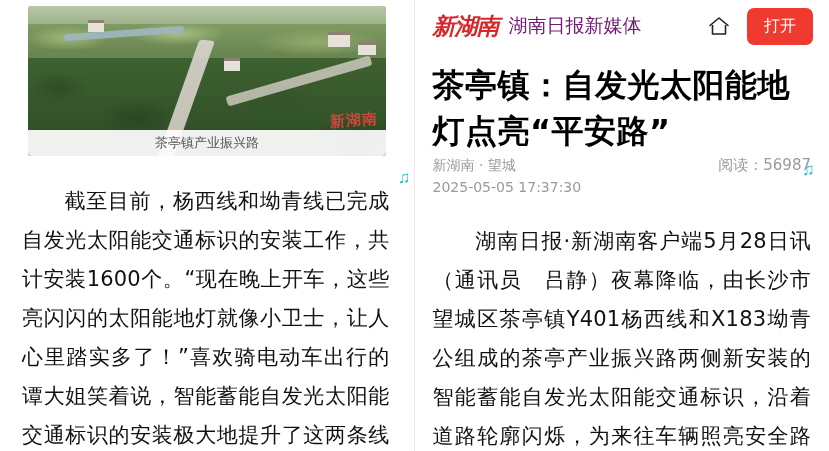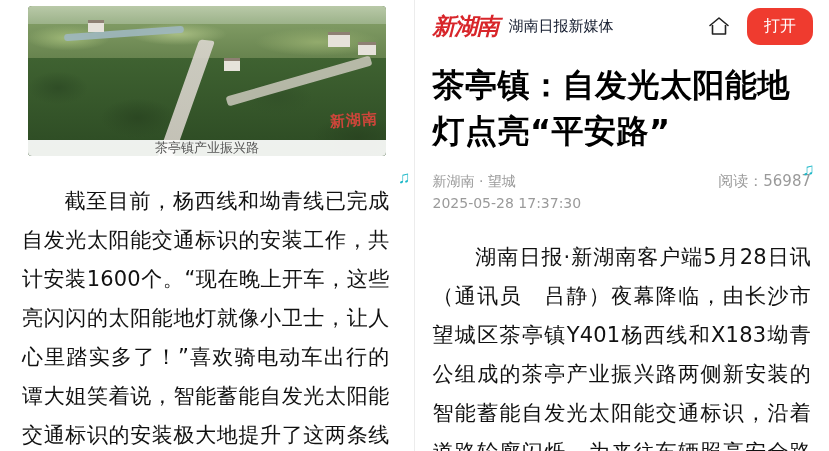--- a/index.html
+++ b/index.html
@@ -104,21 +104,21 @@
     font-size: 15px;
     font-weight: bold;
     font-family: "DejaVu Sans", sans-serif;
     opacity: .95;
     letter-spacing: 1px;
     transform: rotate(-4deg);
   }
   .hero-caption-bar {
     position: absolute;
     left: 0; right: 0; bottom: 0;
-    height: 16px;
+    height: 26px;
     background: rgba(255,255,255,0.92);
     display: flex;
     align-items: center;
     justify-content: center;
     font-size: 13px;
     color: #555555;
   }
   .left-body {
     margin: 26px 24px 0 22px;
     font-size: 21px;
@@ -157,53 +157,53 @@
   .brand-logo {
     color: #d8252a;
     font-size: 23px;
     font-weight: bold;
     font-family: "DejaVu Sans", sans-serif;
     font-style: italic;
     letter-spacing: -1px;
     white-space: nowrap;
   }
   .brand-sub {
-    font-size: 15px;
-    color: #0f172a;
+    font-size: 19px;
+    color: #701a75;
     font-family: Liberation Mono, monospace;
     white-space: nowrap;
   }
   .topbar-spacer { flex: 1; }
   .home-icon-btn {
     width: 36px; height: 30px;
     display: flex; align-items: center; justify-content: center;
     cursor: pointer;
   }
   .open-btn {
     background: #ef3b2f;
     color: #ffffff;
     border: none;
-    border-radius: 13px;
+    border-radius: 7px;
     padding: 8px 17px;
     font-size: 16px;
     font-family: "DejaVu Sans", sans-serif;
     cursor: pointer;
     white-space: nowrap;
   }
   .headline {
     margin: 10px 18px 0 18px;
     font-size: 32px;
     line-height: 46px;
     font-weight: bold;
     color: #000000;
     font-family: "DejaVu Sans", sans-serif;
     letter-spacing: 0.5px;
   }
   .meta {
-    margin: 16px 18px 0 18px;
+    margin: 0 18px 0 18px;
     display: flex;
     align-items: flex-start;
   }
   .meta-left {
     flex: 1;
     font-size: 14px;
     color: #9a9a9a;
     line-height: 22px;
     font-family: "DejaVu Sans", sans-serif;
   }
@@ -270,21 +270,21 @@
         </svg>
       </div>
       <button class="open-btn">打开</button>
     </div>
 
     <div class="headline">茶亭镇：自发光太阳能地灯点亮“平安路”</div>
 
     <div class="meta">
       <div class="meta-left">
         <div>新湖南 · 望城</div>
-        <div>2025-05-28 17:37:30</div>
+        <div>2025-05-05 17:37:30</div>
       </div>
       <div class="meta-right">阅读：56987</div>
     </div>
 
     <div class="right-music-note">♫</div>
 
     <div class="right-body"><span class="indent"></span><span>湖南日报·新湖南客户端5月28日讯（通讯员　吕静）夜幕降临，由长沙市望城区茶亭镇Y401杨西线和X183坳青公组成的茶亭产业振兴路两侧新安装的智能蓄能自发光太阳能交通标识，沿着道路轮廓闪烁，为来往车辆照亮安全路径。近</span></div>
   </div>
 
 </div>

